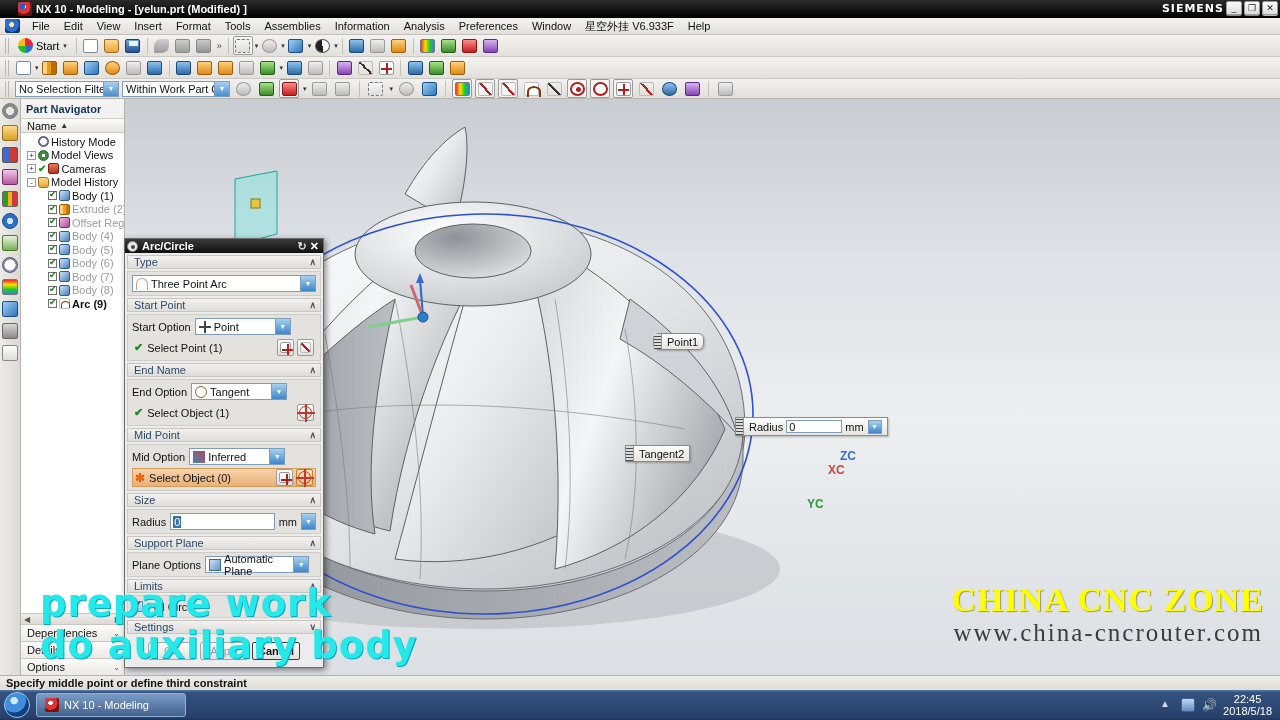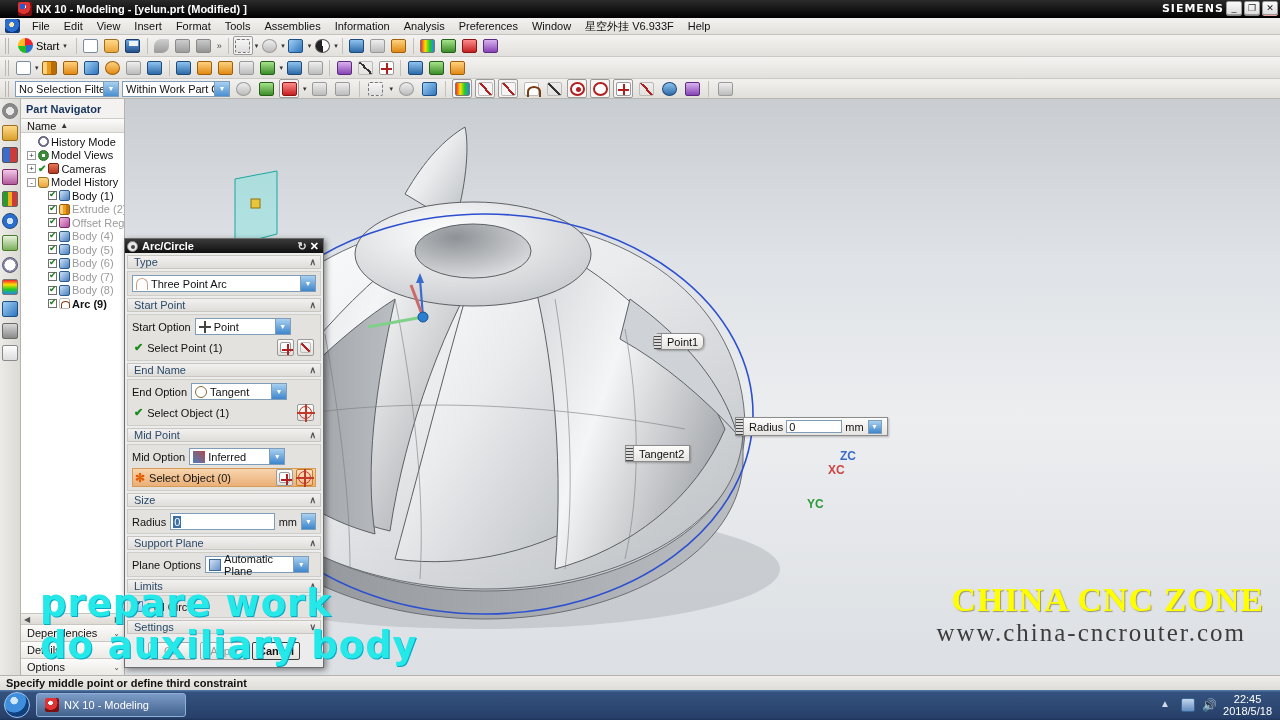--- a/index.html
+++ b/index.html
@@ -258,21 +258,21 @@
     position:absolute; left:40px; bottom:8px; z-index:60; color:#25e8e8;
     font-family:"DejaVu Sans", sans-serif; font-weight:bold; font-size:37px;
     line-height:42px; letter-spacing:1px; text-shadow:1px 1px 0 #0aa7c4;
   }
   .wm-brand {
     position:absolute; right:16px; bottom:56px; z-index:60; color:#ffff00;
     font-family:"Liberation Serif", serif; font-weight:bold; font-size:34px;
     letter-spacing:1px; text-shadow:1px 1px 1px rgba(80,80,0,.5);
   }
   .wm-url {
-    position:absolute; right:34px; bottom:28px; z-index:60; color:#3c3c3c;
+    position:absolute; right:17px; bottom:28px; z-index:60; color:#3c3c3c;
     font-family:"Liberation Serif", serif; font-size:25px; letter-spacing:2px;
   }
 
   
   .statusbar {
     height:15px; background:linear-gradient(#f0eeea,#dedcd7); border-top:1px solid #b5b3ae;
     display:flex; align-items:center; padding-left:6px; font-size:11px; color:#111; font-weight:bold;
   }
   .taskbar {
     height:30px; background:linear-gradient(#4b6c9b,#2d4straight); flex:none;

